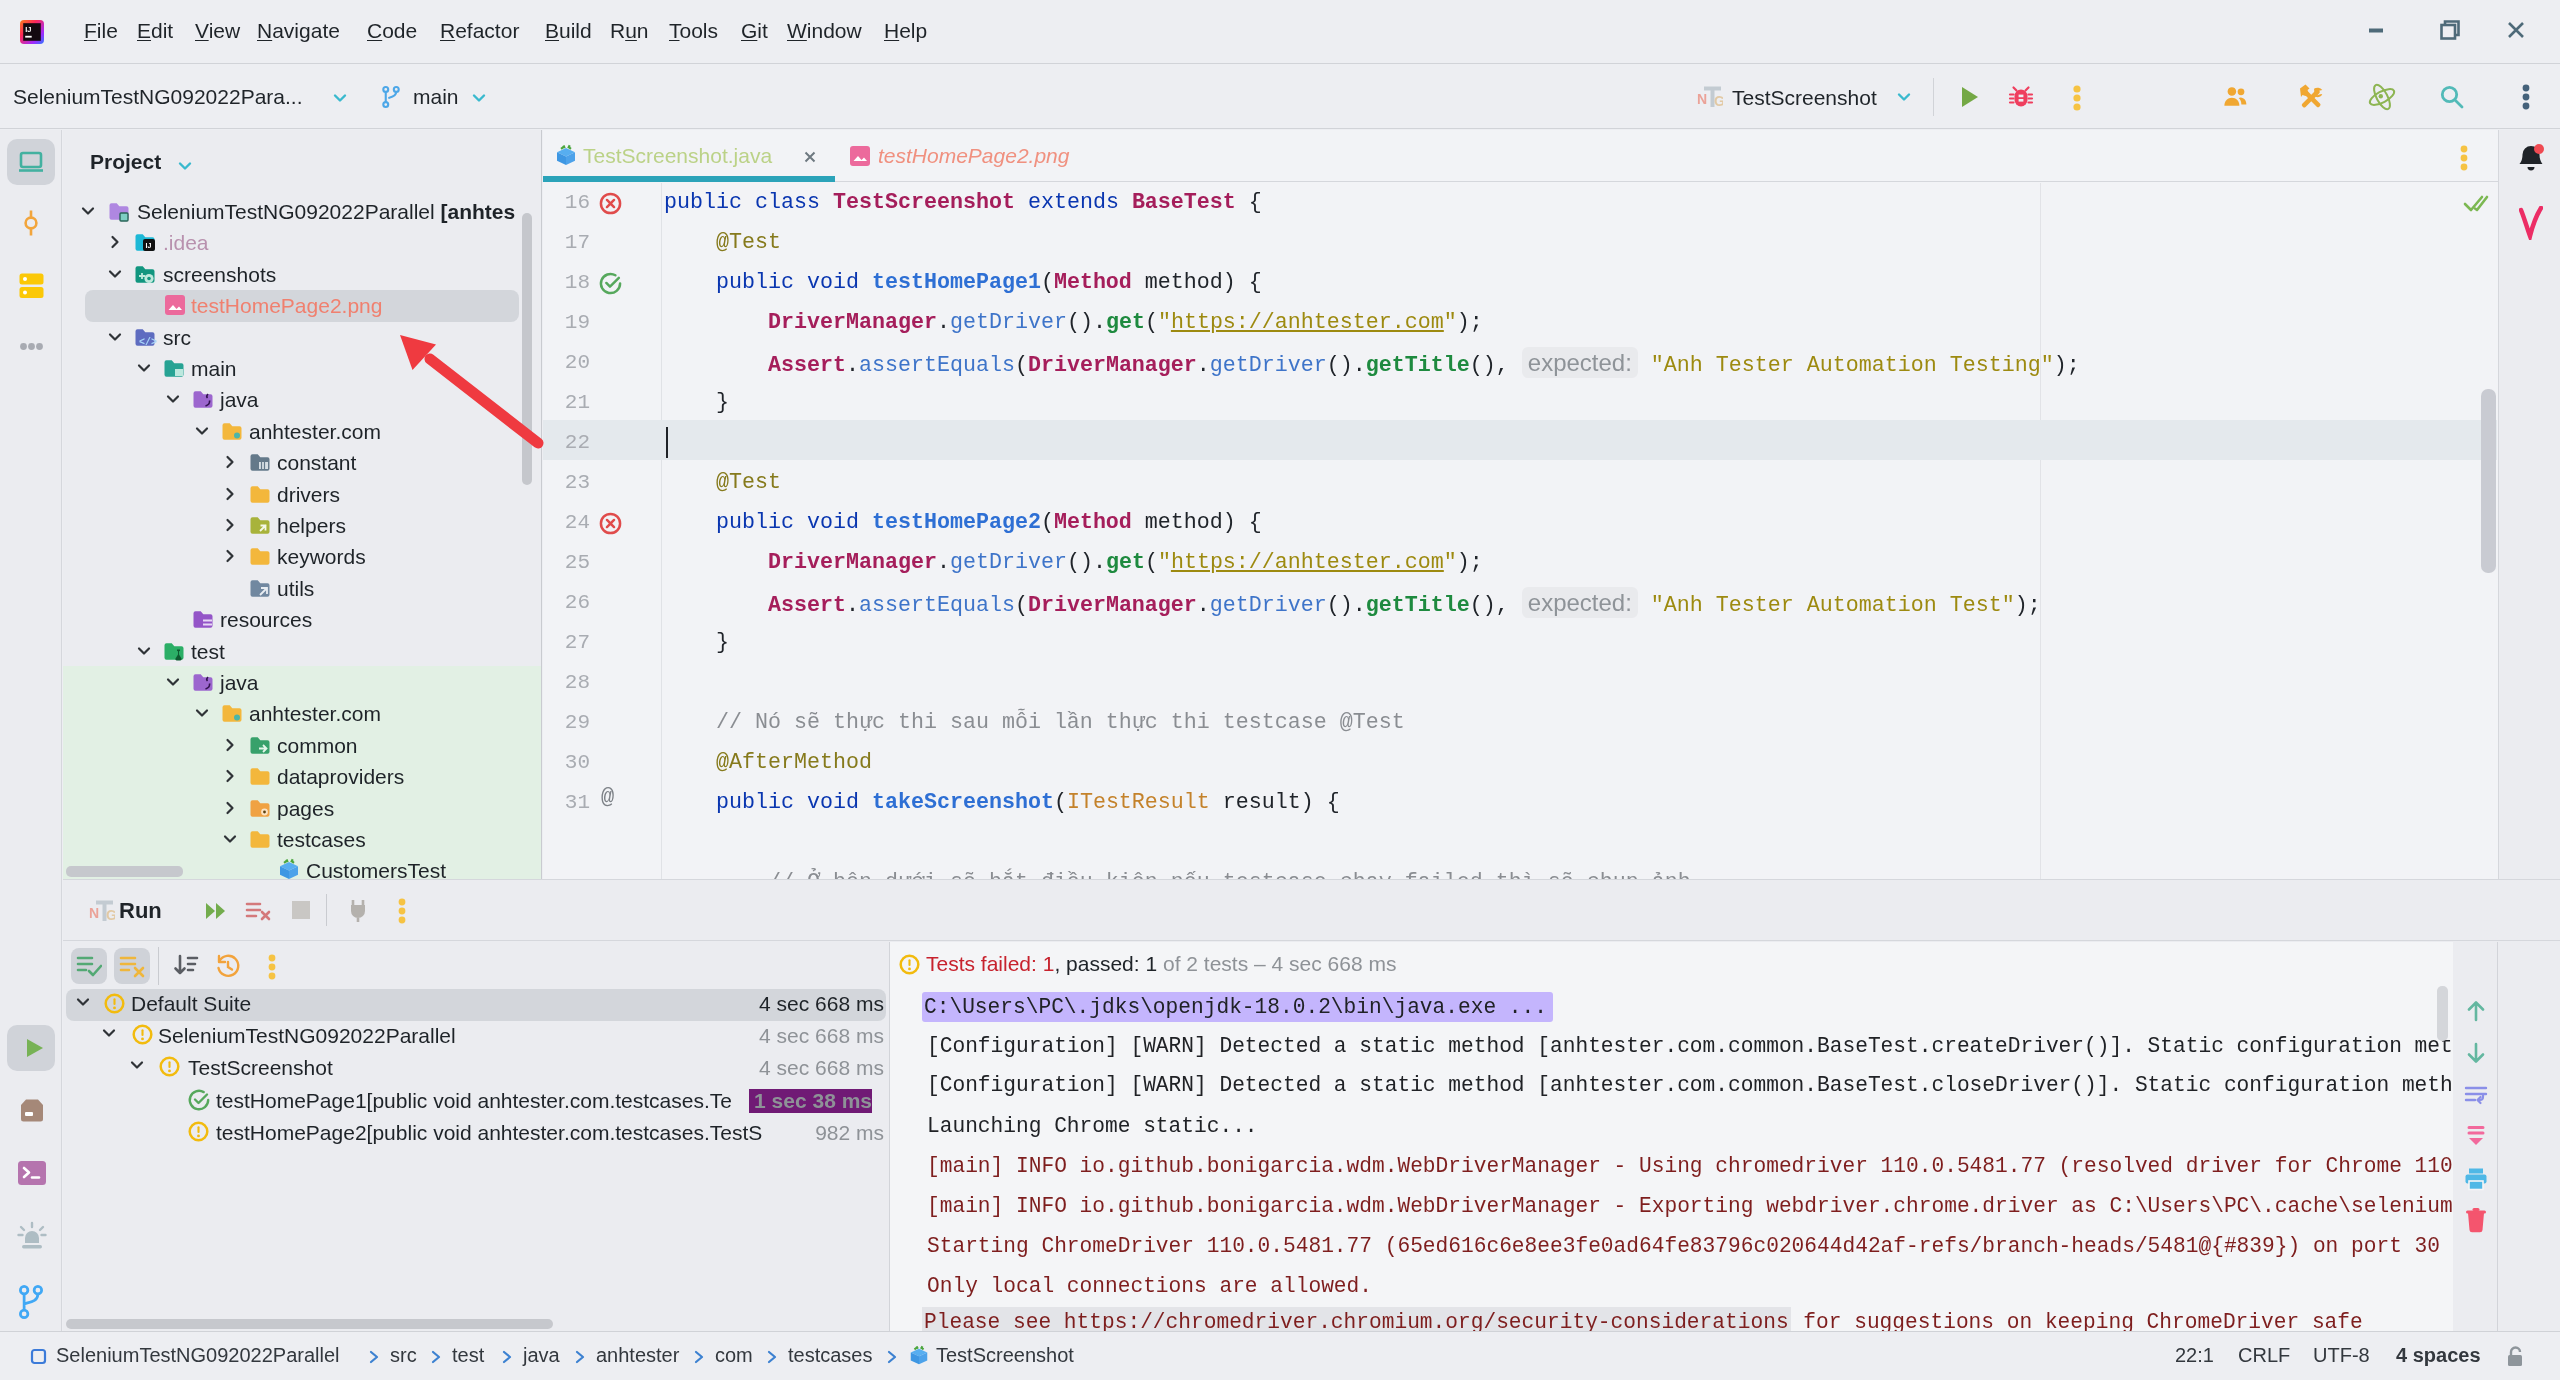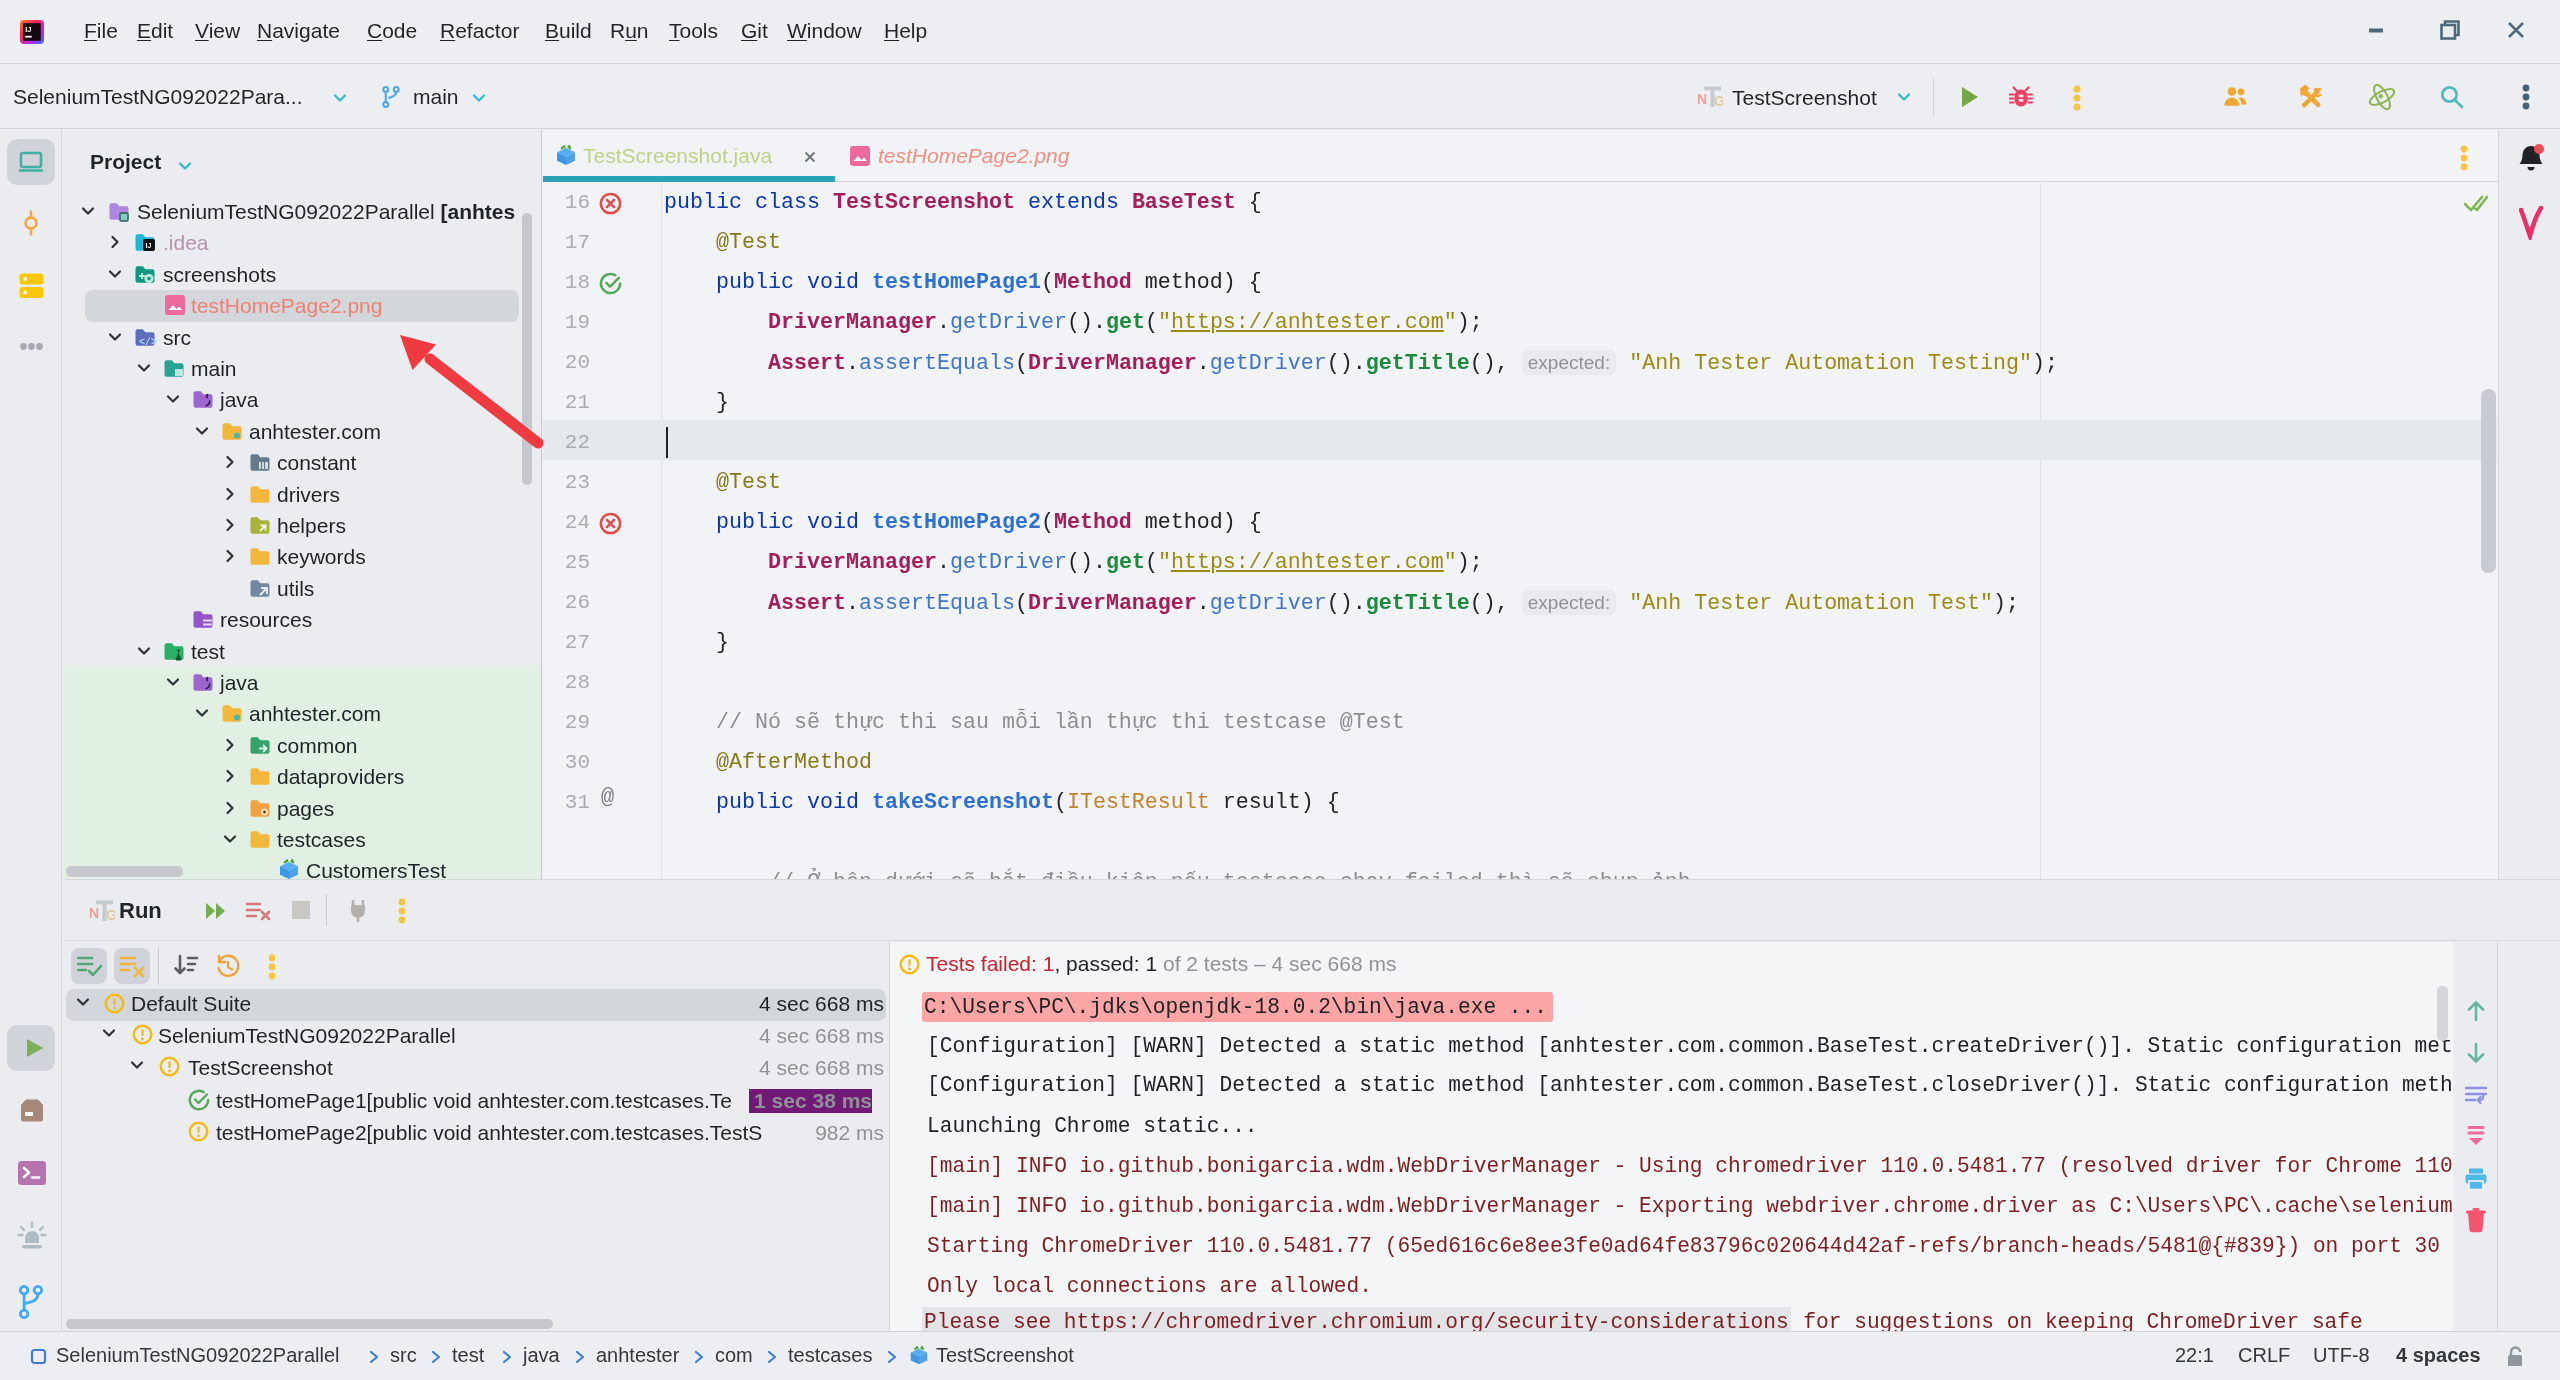--- a/index.html
+++ b/index.html
@@ -30,21 +30,21 @@
   .ctext { position:absolute; left:121px; font-size:21.66px; line-height:40px; font-family:"Liberation Mono",monospace; color:#20242A; letter-spacing:0px; }
   .kw { color:#0A36B0; }
   .cls { color:#A51E5B; font-weight:bold; }
   .mth { color:#3E74C9; }
   .mthb { color:#2E6FD4; font-weight:bold; }
   .mthg { color:#1E8A3F; font-weight:bold; }
   .str { color:#9D8A10; }
   .ann { color:#867A1C; }
   .cmt { color:#8A8D92; }
   .orange { color:#C4822B; }
-  .inlay { background:#E9EAED; color:#8E9398; border-radius:6px; padding:2px 6px; font-size:19px; font-family:"Liberation Sans",sans-serif; }
+  .inlay { background:#E9EAED; color:#8E9398; border-radius:6px; padding:2px 6px; font-size:24px; font-family:"Liberation Sans",sans-serif; }
 
   
   #runpanel { position:absolute; left:63px; top:880px; width:2497px; height:451px; background:#EBECF0; }
   #runhead { position:absolute; left:0; top:0; width:2497px; height:61px; border-bottom:1px solid #D5D7DC; }
   #runtools { position:absolute; left:0; top:62px; width:2497px; height:52px; }
   #testtree { position:absolute; left:0; top:108px; width:825px; height:343px; }
   #console { position:absolute; left:826px; top:62px; width:1564px; height:389px; background:#F4F5F7; border-left:1px solid #D2D4D9; overflow:hidden; }
 
   #statusbar { position:absolute; left:0; top:1331px; width:2560px; height:49px; background:#EDEEF2; border-top:1px solid #D0D2D7; font-size:20px; }
 
@@ -658,21 +658,21 @@
     <div class="abs" style="right:4px;top:133px;color:#8E9297;background:#EBECF0;padding-left:5px;">982 ms</div>
 
     <div class="abs" style="left:3px;top:331px;width:487px;height:10px;background:#C6C8CD;border-radius:5px;"></div>
   </div>
   <div id="console">
     <svg class="abs" style="left:8px;top:11px" width="23" height="23">
         <use href="#warnC"></use>
       </svg>
     <div class="abs" style="left:36px;top:10px;font-size:21px;"><span style="color:#C7222D">Tests failed: 1</span><span style="color:#1E2328">, passed: 1</span><span style="color:#8E9297"> of 2 tests – 4 sec 668 ms</span></div>
     <div class="mono" style="position:absolute;left:0;top:51px;width:1564px;font-size:21.2px;">
-      <div class="abs" style="left:32px;top:2px;height:40px;"><span style="background:#fca5a5;padding:3px 6px 3px 2px;border-radius:3px;color:#202226">C:\Users\PC\.jdks\openjdk-18.0.2\bin\java.exe ...</span></div>
+      <div class="abs" style="left:32px;top:2px;height:40px;"><span style="background:#c4b5fd;padding:3px 6px 3px 2px;border-radius:3px;color:#202226">C:\Users\PC\.jdks\openjdk-18.0.2\bin\java.exe ...</span></div>
       <div class="abs" style="left:37px;top:41px;color:#202226;white-space:pre;">[Configuration] [WARN] Detected a static method [anhtester.com.common.BaseTest.createDriver()]. Static configuration methods</div>
       <div class="abs" style="left:37px;top:80px;color:#202226;white-space:pre;">[Configuration] [WARN] Detected a static method [anhtester.com.common.BaseTest.closeDriver()]. Static configuration methods</div>
       <div class="abs" style="left:37px;top:121px;color:#202226;white-space:pre;">Launching Chrome static...</div>
       <div class="abs" style="left:37px;top:161px;color:#7E1E1E;white-space:pre;">[main] INFO io.github.bonigarcia.wdm.WebDriverManager - Using chromedriver 110.0.5481.77 (resolved driver for Chrome 110)</div>
       <div class="abs" style="left:37px;top:201px;color:#7E1E1E;white-space:pre;">[main] INFO io.github.bonigarcia.wdm.WebDriverManager - Exporting webdriver.chrome.driver as C:\Users\PC\.cache\selenium</div>
       <div class="abs" style="left:37px;top:241px;color:#7E1E1E;white-space:pre;">Starting ChromeDriver 110.0.5481.77 (65ed616c6e8ee3fe0ad64fe83796c020644d42af-refs/branch-heads/5481@{#839}) on port 30</div>
       <div class="abs" style="left:37px;top:281px;color:#7E1E1E;white-space:pre;">Only local connections are allowed.</div>
       <div class="abs" style="left:32px;top:317px;height:40px;white-space:pre;"><span style="background:#E3E4E8;padding:3px 2px;color:#7E1E1E">Please see https://chromedriver.chromium.org/security-considerations</span><span style="color:#7E1E1E"> for suggestions on keeping ChromeDriver safe</span></div>
     </div>
 

